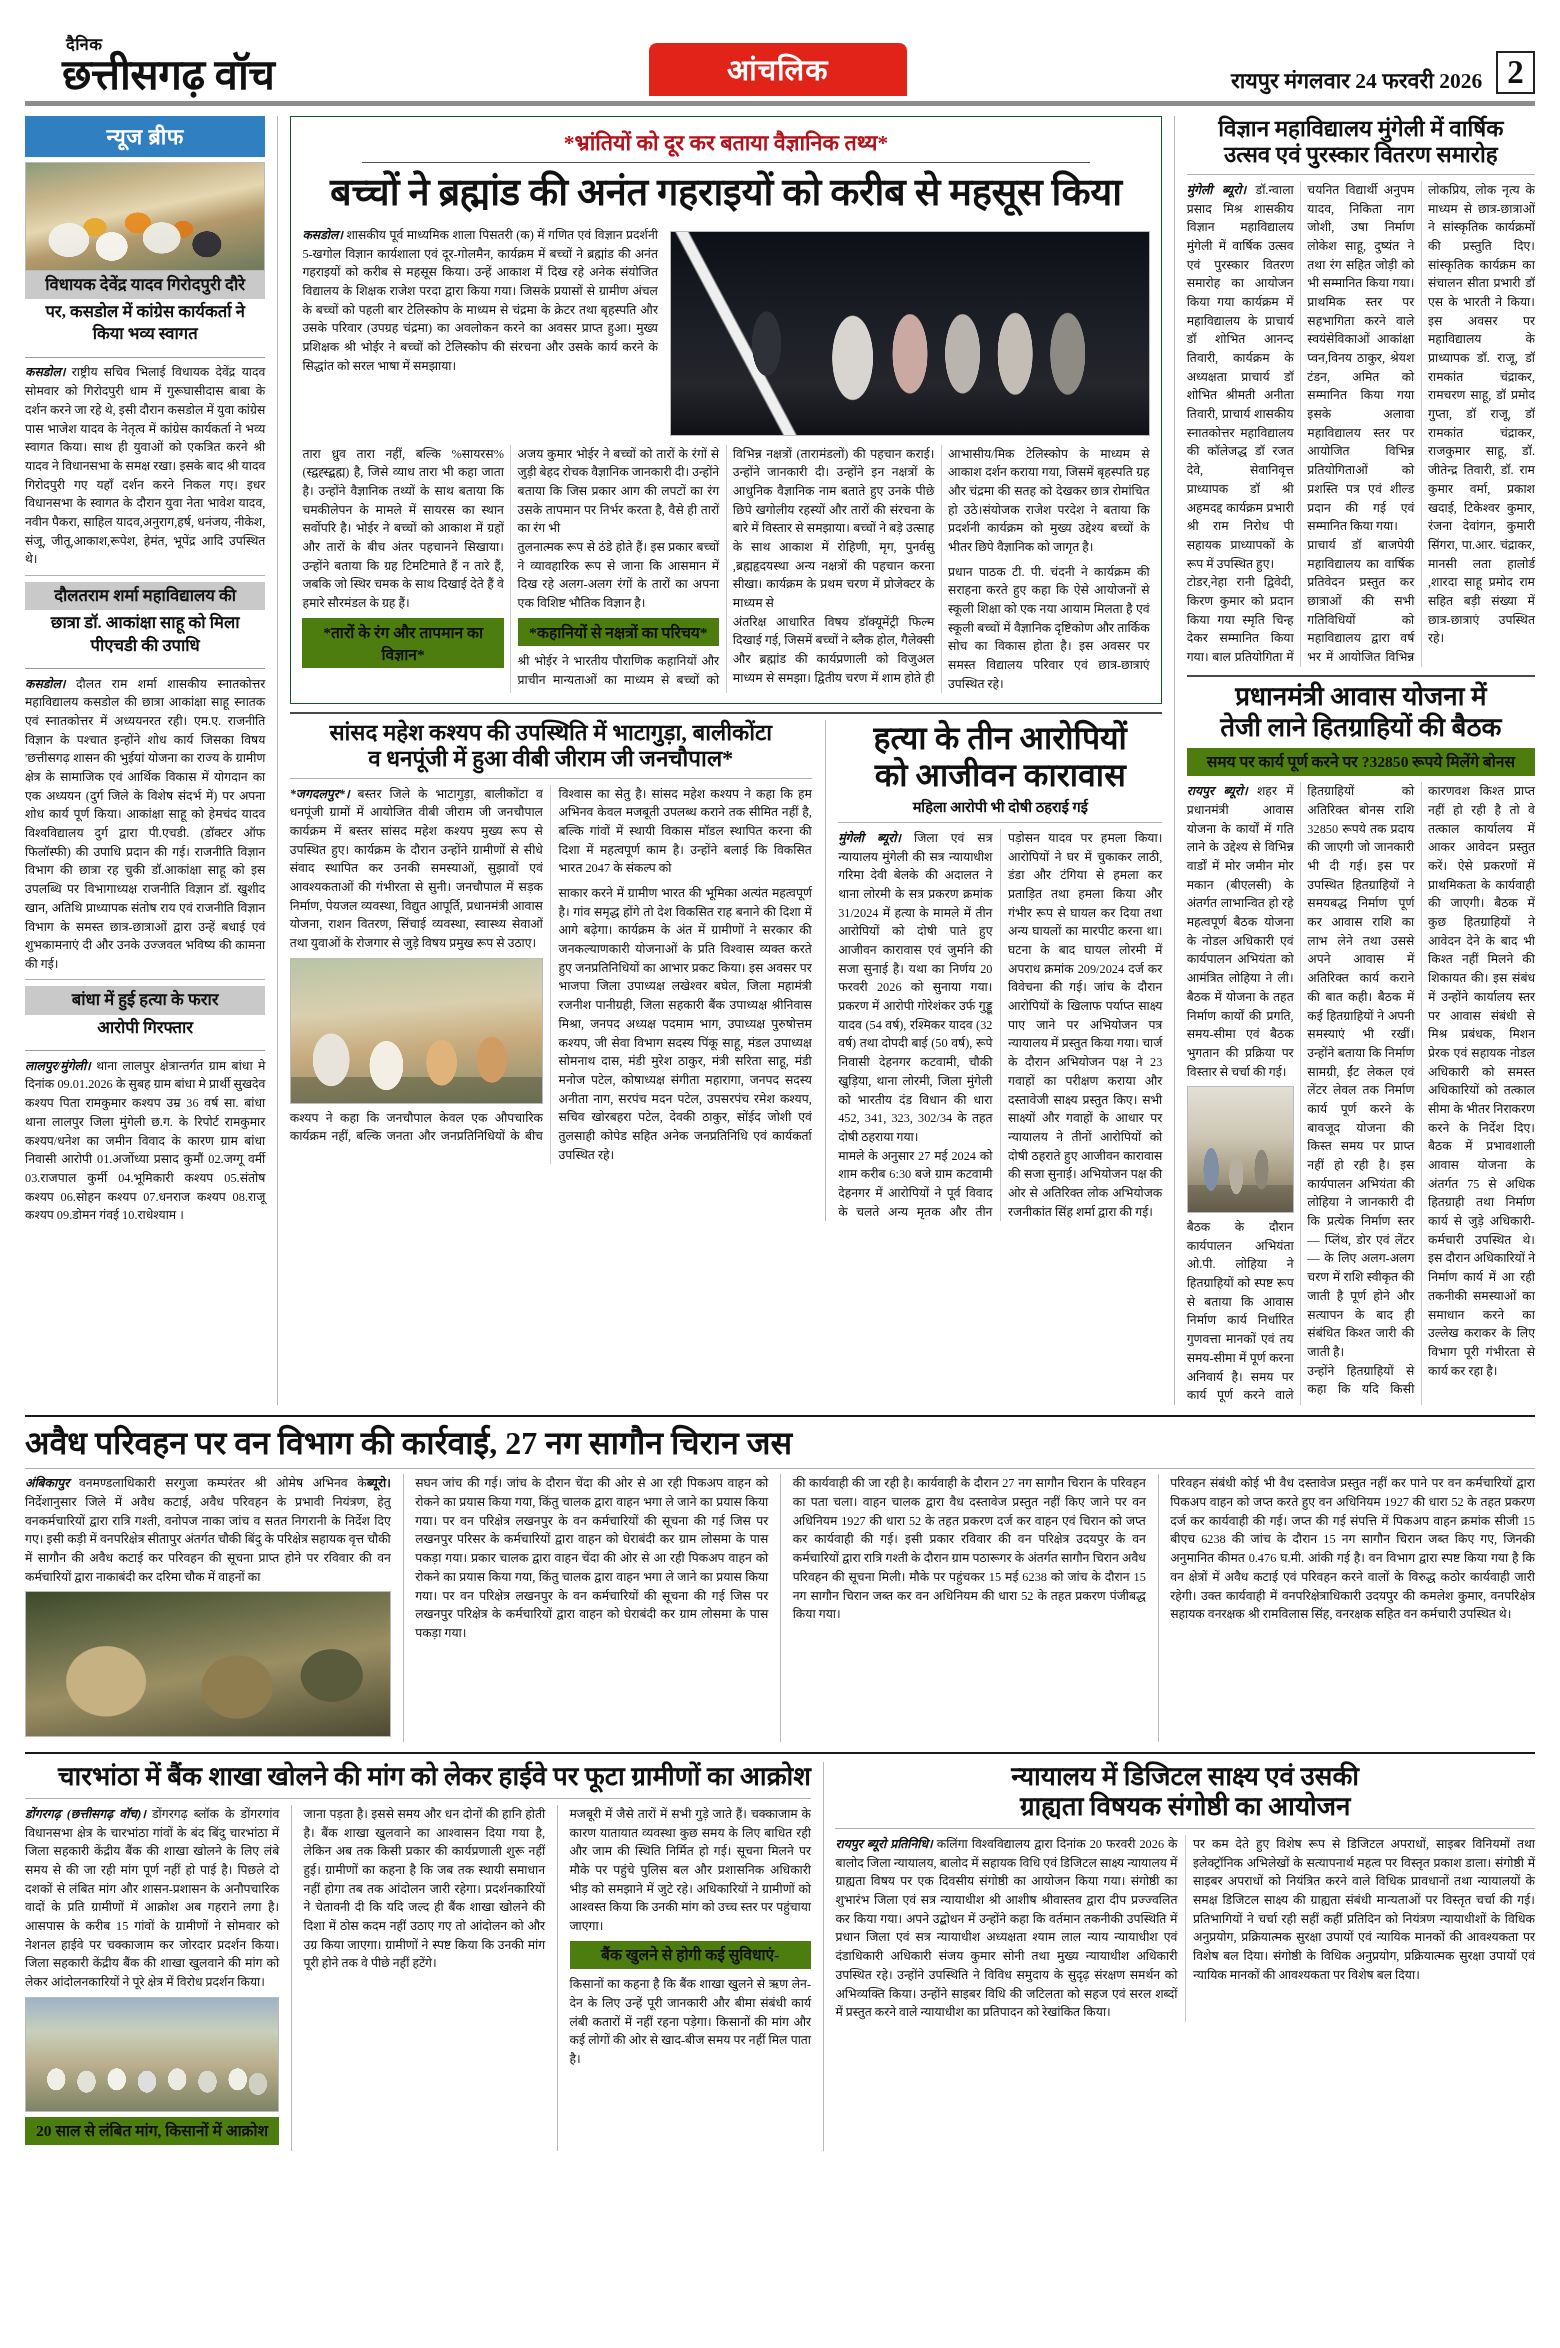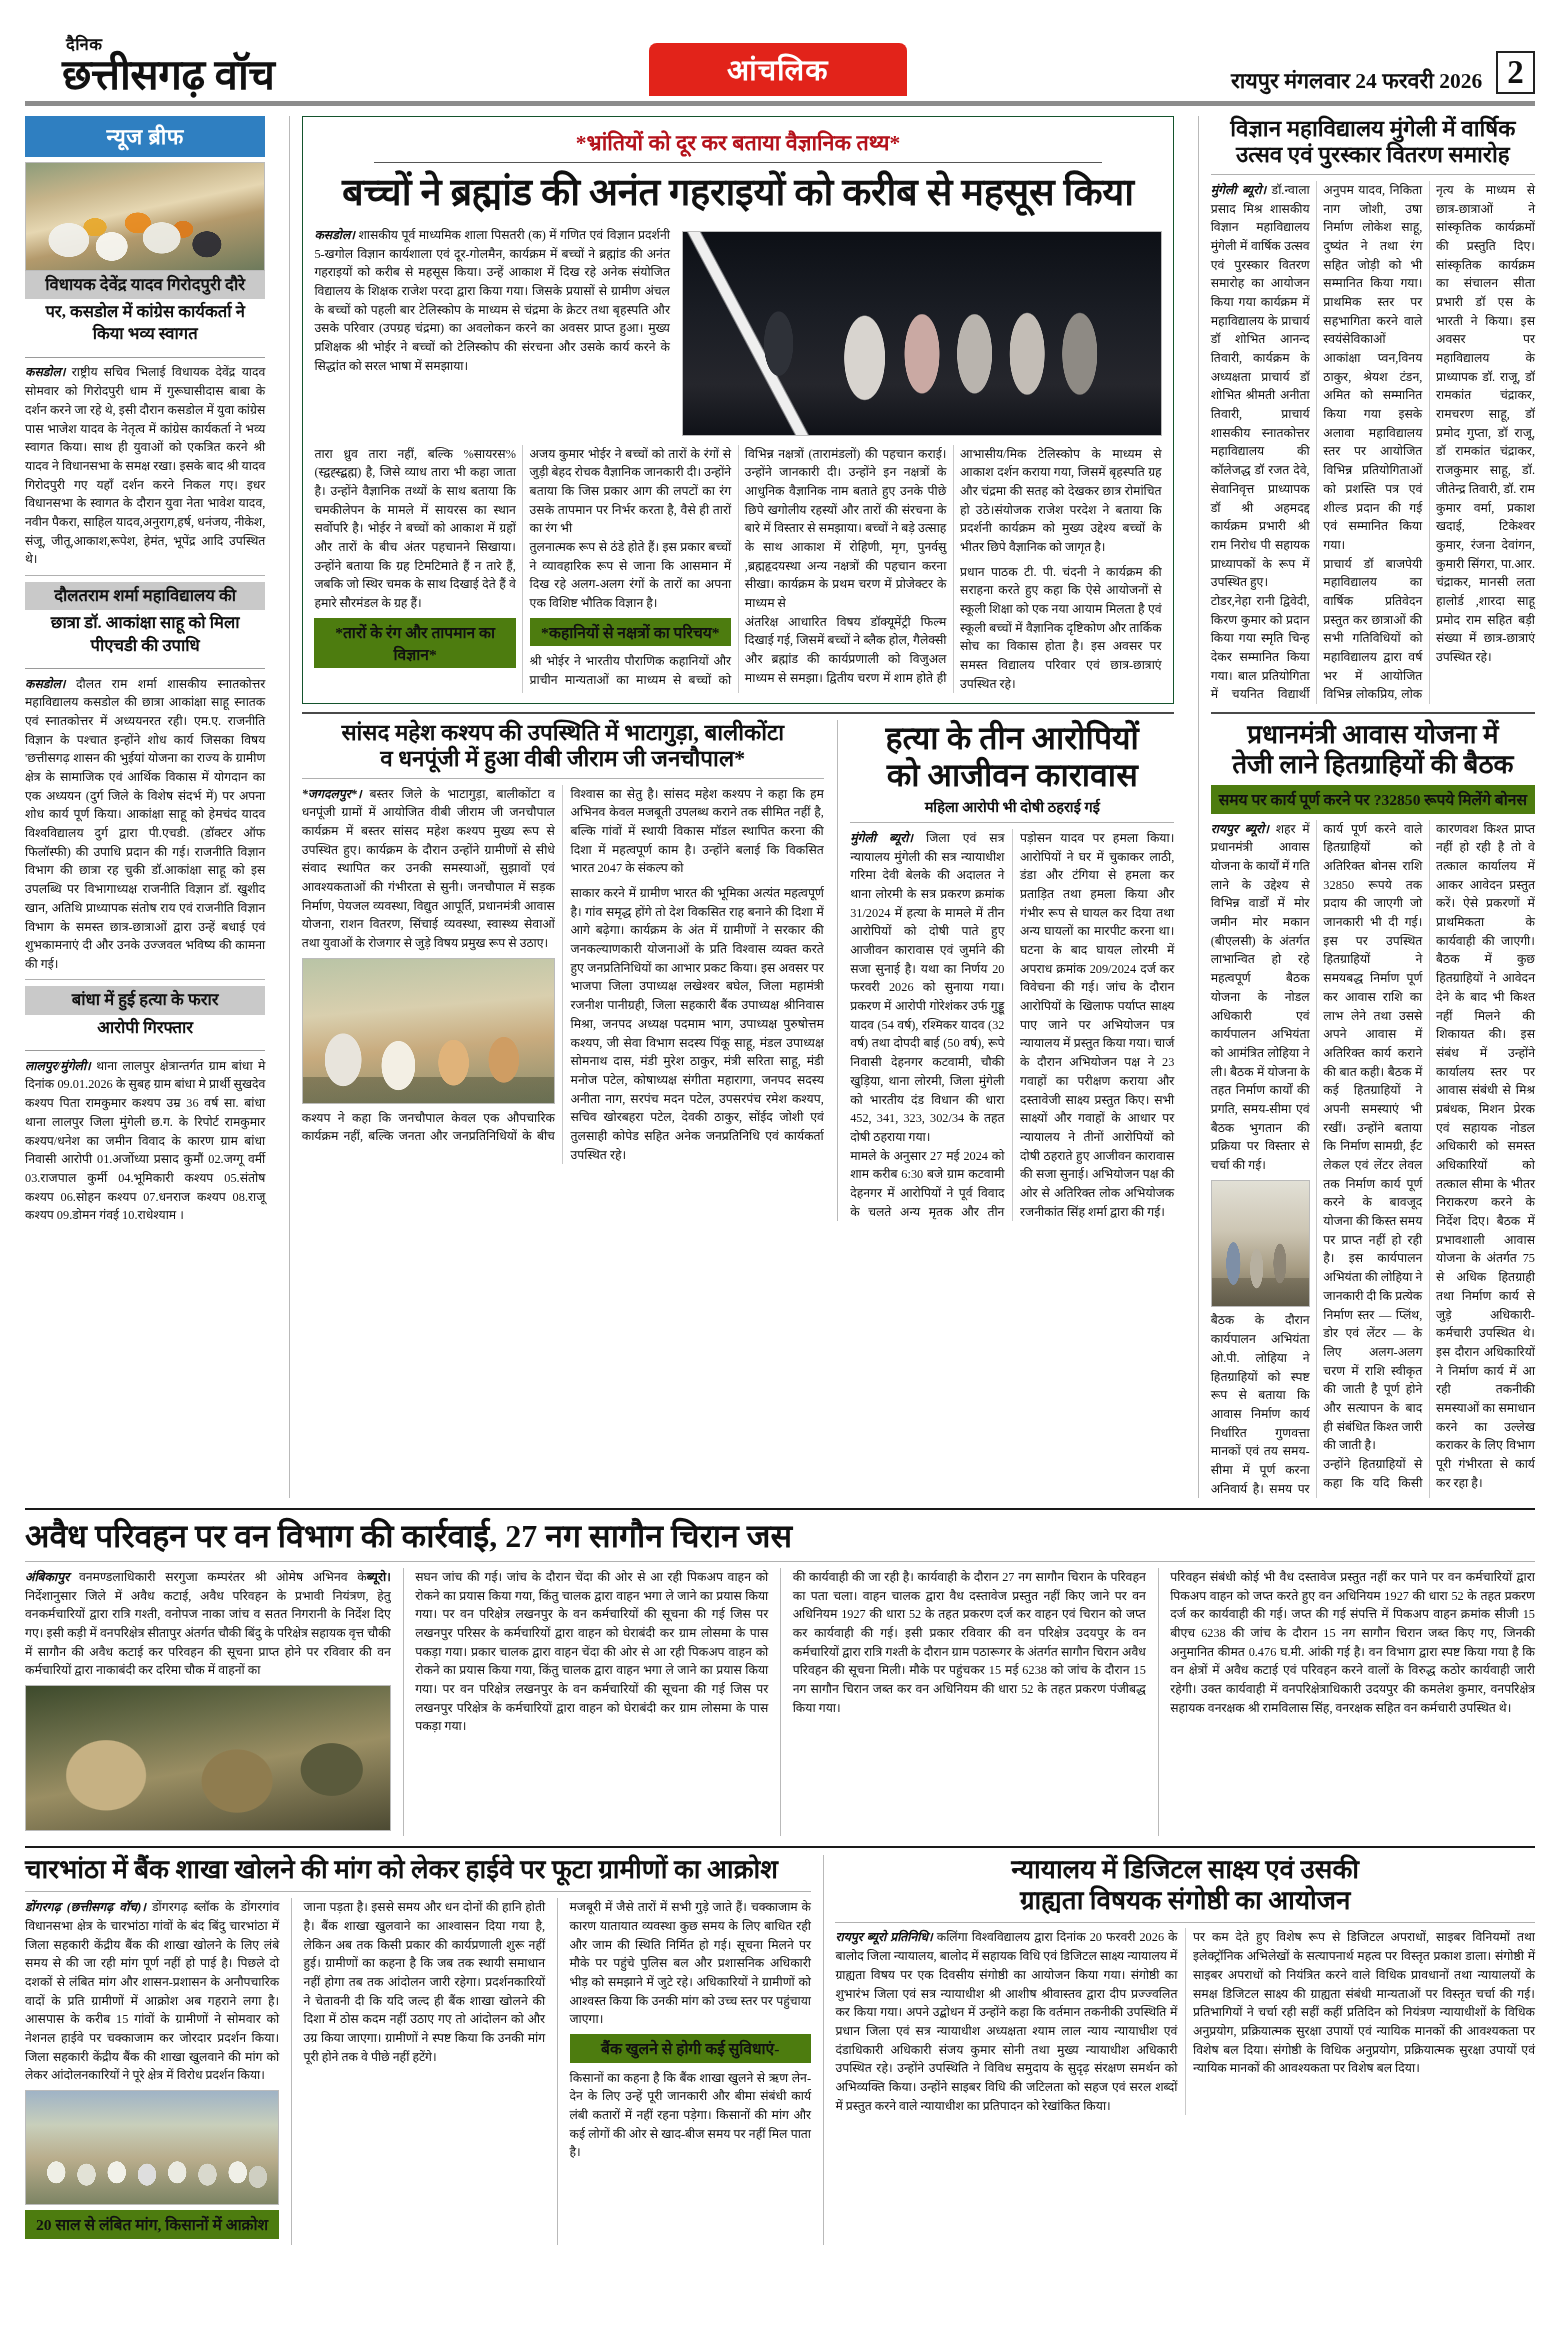--- a/index.html
+++ b/index.html
@@ -52,21 +52,21 @@
     display: flex; align-items: center; justify-content: center;
     font-size: 33px; font-weight: bold; line-height: 1;
     font-family: "Liberation Serif", "DejaVu Serif", serif;
   }
   .rule-thick { height: 4.9px; background: #8c8c8c; margin-top: 3.9px; }
 
   
   .grid-top {
     display: grid;
     grid-template-columns: 252px 897px 1fr;
-    gap: 12px;
+    gap: 0;
     margin-top: 9.8px;
   }
   .pad-l { padding-left: 11.7px; }
   .pad-r { padding-right: 11.7px; }
 
   
   .brief-head {
     background: #2f7fc1; color: #fff; text-align: center;
     font-family: "Liberation Serif", "DejaVu Serif", serif;
     font-size: 21.5px; font-weight: bold; padding: 4.9px 0 6.8px;
@@ -381,21 +381,21 @@
       <div class="vline pad-l pad-r body-txt">सघन जांच की गई। जांच के दौरान चेंदा की ओर से आ रही पिकअप वाहन को रोकने का प्रयास किया गया, किंतु चालक द्वारा वाहन भगा ले जाने का प्रयास किया गया। पर वन परिक्षेत्र लखनपुर के वन कर्मचारियों की सूचना की गई जिस पर लखनपुर परिसर के कर्मचारियों द्वारा वाहन को घेराबंदी कर ग्राम लोसमा के पास पकड़ा गया। प्रकार चालक द्वारा वाहन चेंदा की ओर से आ रही पिकअप वाहन को रोकने का प्रयास किया गया, किंतु चालक द्वारा वाहन भगा ले जाने का प्रयास किया गया। पर वन परिक्षेत्र लखनपुर के वन कर्मचारियों की सूचना की गई जिस पर लखनपुर परिक्षेत्र के कर्मचारियों द्वारा वाहन को घेराबंदी कर ग्राम लोसमा के पास पकड़ा गया।</div>
       <div class="vline pad-l pad-r body-txt">की कार्यवाही की जा रही है। कार्यवाही के दौरान 27 नग सागौन चिरान के परिवहन का पता चला। वाहन चालक द्वारा वैध दस्तावेज प्रस्तुत नहीं किए जाने पर वन अधिनियम 1927 की धारा 52 के तहत प्रकरण दर्ज कर वाहन एवं चिरान को जप्त कर कार्यवाही की गई। इसी प्रकार रविवार की वन परिक्षेत्र उदयपुर के वन कर्मचारियों द्वारा रात्रि गश्ती के दौरान ग्राम पठारूगर के अंतर्गत सागौन चिरान अवैध परिवहन की सूचना मिली। मौके पर पहुंचकर 15 मई 6238 को जांच के दौरान 15 नग सागौन चिरान जब्त कर वन अधिनियम की धारा 52 के तहत प्रकरण पंजीबद्ध किया गया।</div>
       <div class="vline pad-l body-txt">परिवहन संबंधी कोई भी वैध दस्तावेज प्रस्तुत नहीं कर पाने पर वन कर्मचारियों द्वारा पिकअप वाहन को जप्त करते हुए वन अधिनियम 1927 की धारा 52 के तहत प्रकरण दर्ज कर कार्यवाही की गई। जप्त की गई संपत्ति में पिकअप वाहन क्रमांक सीजी 15 बीएच 6238 की जांच के दौरान 15 नग सागौन चिरान जब्त किए गए, जिनकी अनुमानित कीमत 0.476 घ.मी. आंकी गई है। वन विभाग द्वारा स्पष्ट किया गया है कि वन क्षेत्रों में अवैध कटाई एवं परिवहन करने वालों के विरुद्ध कठोर कार्यवाही जारी रहेगी। उक्त कार्यवाही में वनपरिक्षेत्राधिकारी उदयपुर की कमलेश कुमार, वनपरिक्षेत्र सहायक वनरक्षक श्री रामविलास सिंह, वनरक्षक सहित वन कर्मचारी उपस्थित थे।</div>
     </div>
   </div>
 
   <div class="rule-blk"></div>
   <div style="display:grid;grid-template-columns:1.12fr 1fr;gap:0">
 
     <div class="pad-r">
-      <div class="sec-head h-lg" style="text-align:left">चारभांठा में बैंक शाखा खोलने की मांग को लेकर हाईवे पर फूटा ग्रामीणों का आक्रोश</div>
+      <div class="sec-head h-lg" style="text-align:right">चारभांठा में बैंक शाखा खोलने की मांग को लेकर हाईवे पर फूटा ग्रामीणों का आक्रोश</div>
       <div class="rule-lite"></div>
       <div style="display:grid;grid-template-columns:1fr 1fr 1fr;gap:11.7px">
         <div>
           <div class="body-txt">
             <b>डोंगरगढ़ (छत्तीसगढ़ वॉच)।</b>
             <span>डोंगरगढ़ ब्लॉक के डोंगरगांव विधानसभा क्षेत्र के चारभांठा गांवों के बंद बिंदु चारभांठा में जिला सहकारी केंद्रीय बैंक की शाखा खोलने के लिए लंबे समय से की जा रही मांग पूर्ण नहीं हो पाई है। पिछले दो दशकों से लंबित मांग और शासन-प्रशासन के अनौपचारिक वादों के प्रति ग्रामीणों में आक्रोश अब गहराने लगा है। आसपास के करीब 15 गांवों के ग्रामीणों ने सोमवार को नेशनल हाईवे पर चक्काजाम कर जोरदार प्रदर्शन किया। जिला सहकारी केंद्रीय बैंक की शाखा खुलवाने की मांग को लेकर आंदोलनकारियों ने पूरे क्षेत्र में विरोध प्रदर्शन किया।</span>
           </div>
           <div class="photo ph-protest fig" style="height:115px"></div>
           <div class="bar-grey">20 साल से लंबित मांग, किसानों में आक्रोश</div>
         </div>

